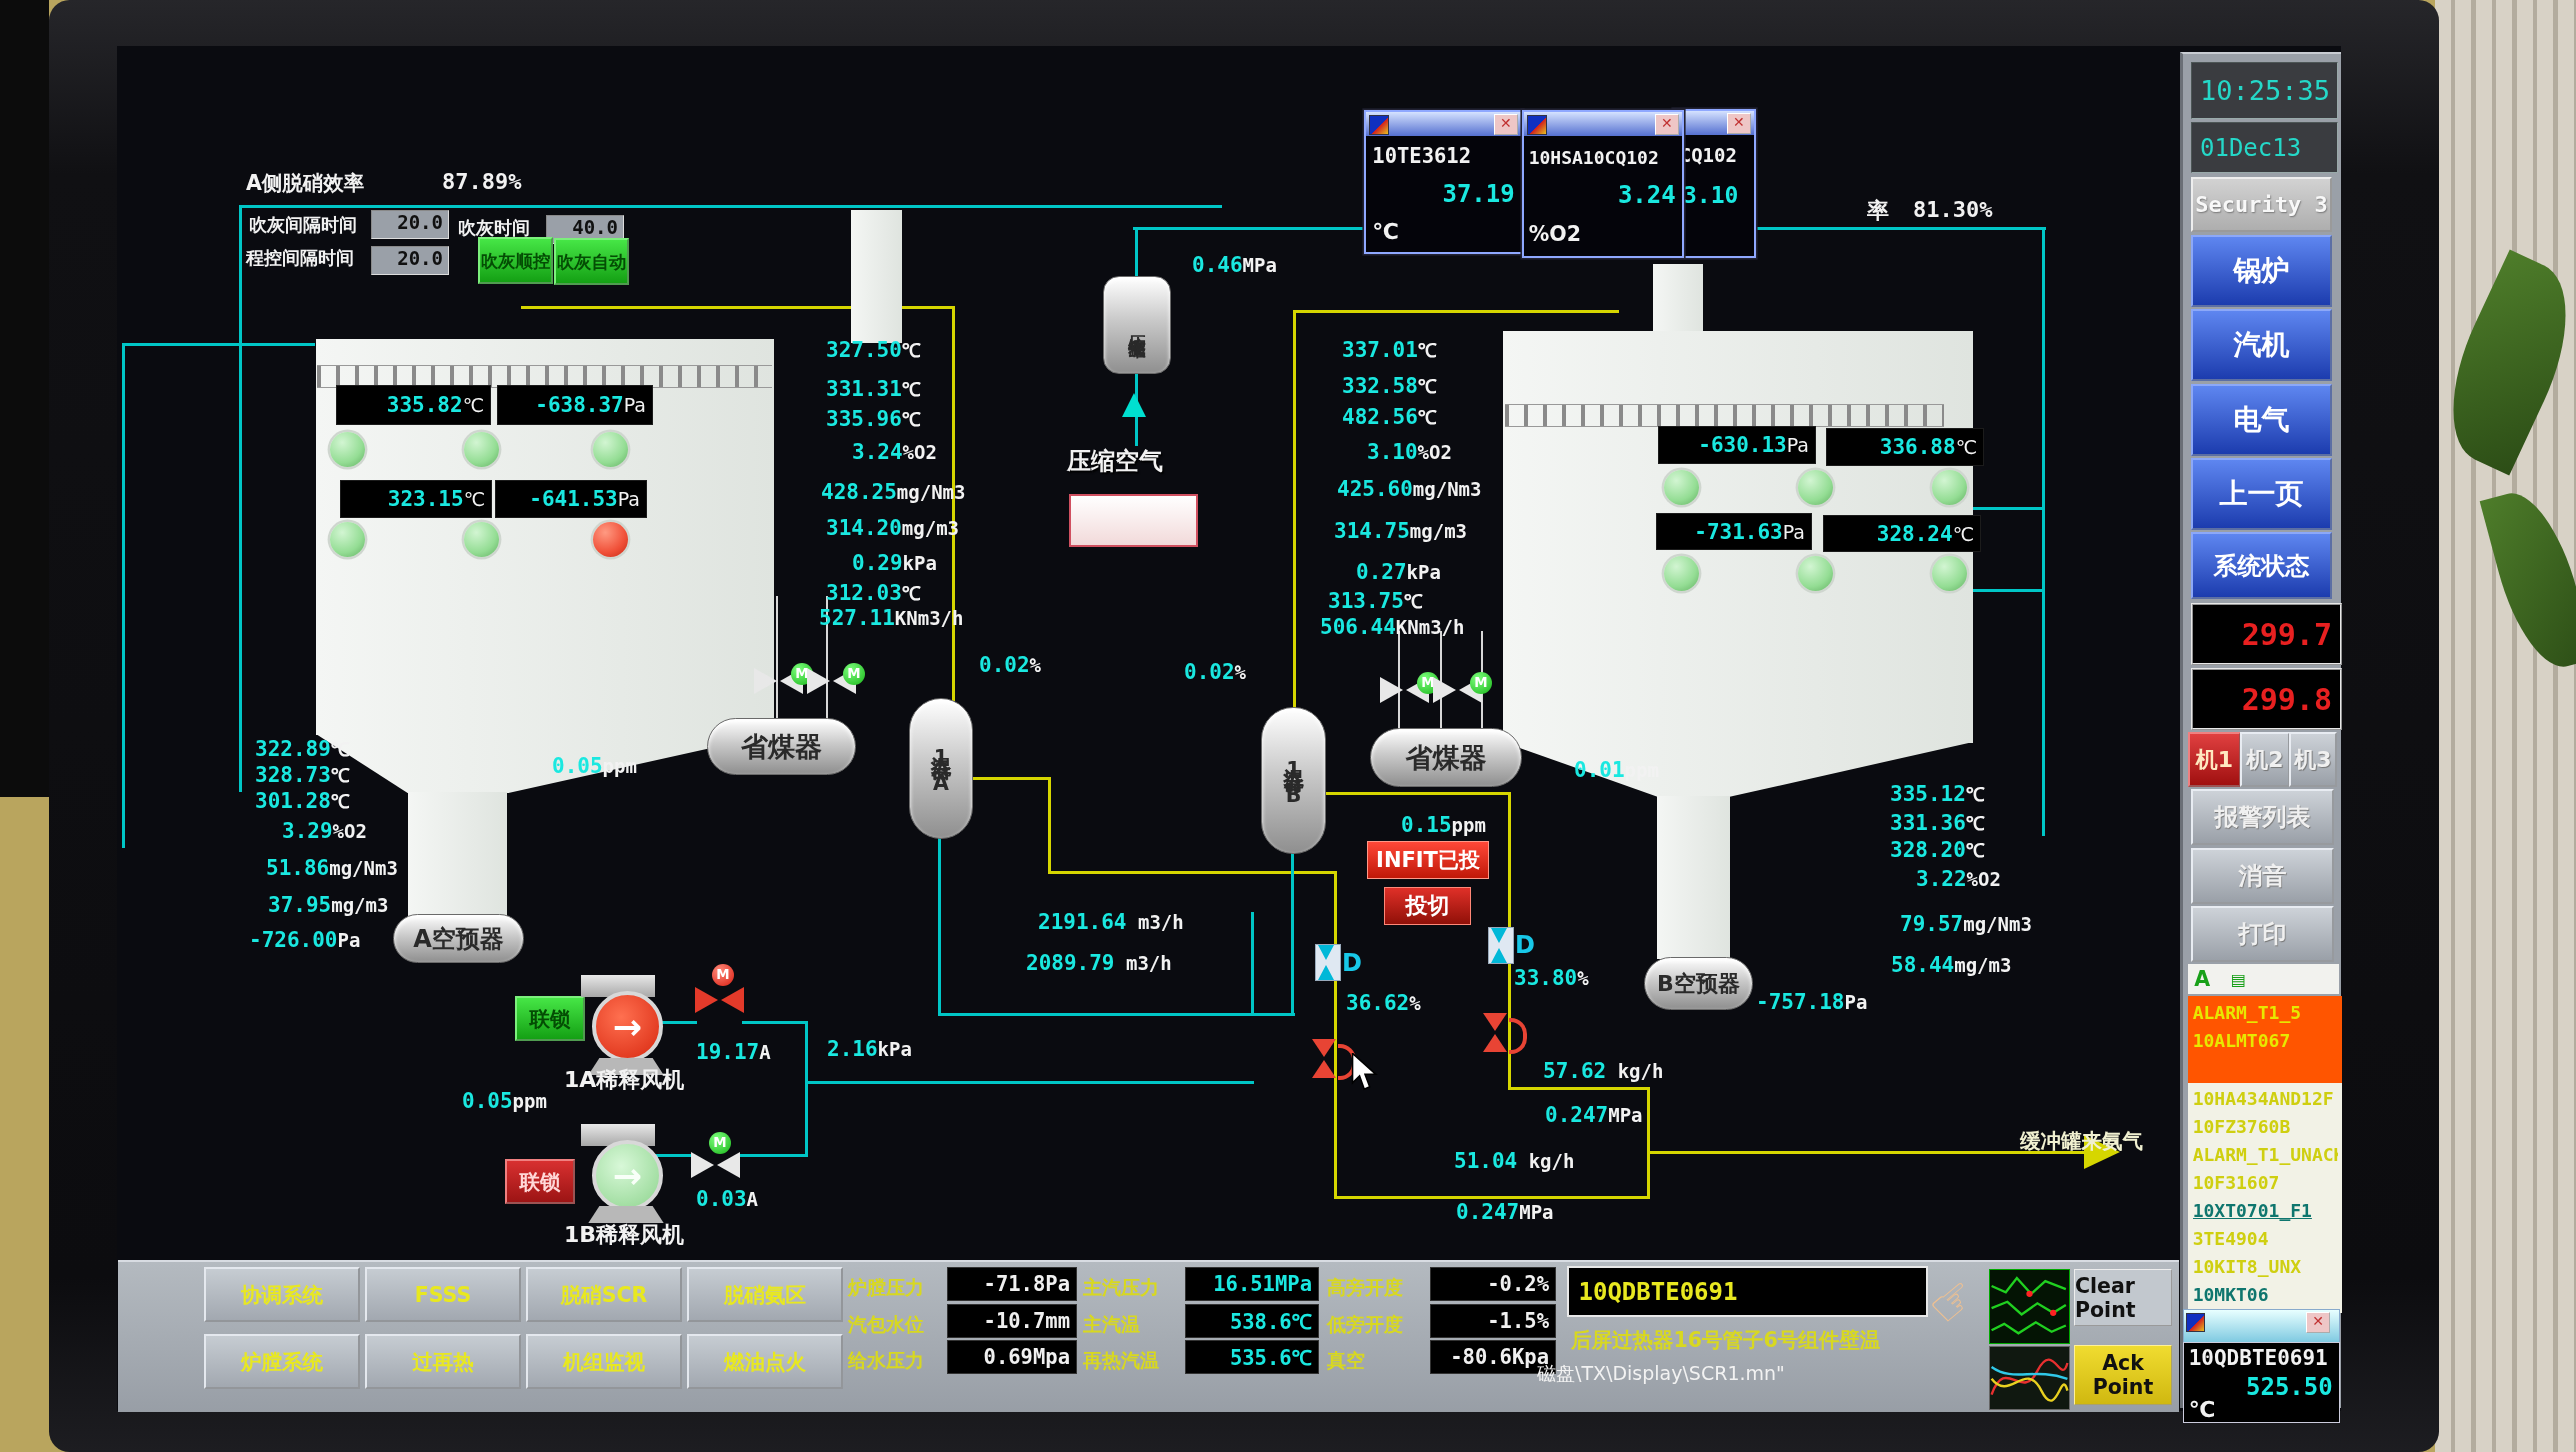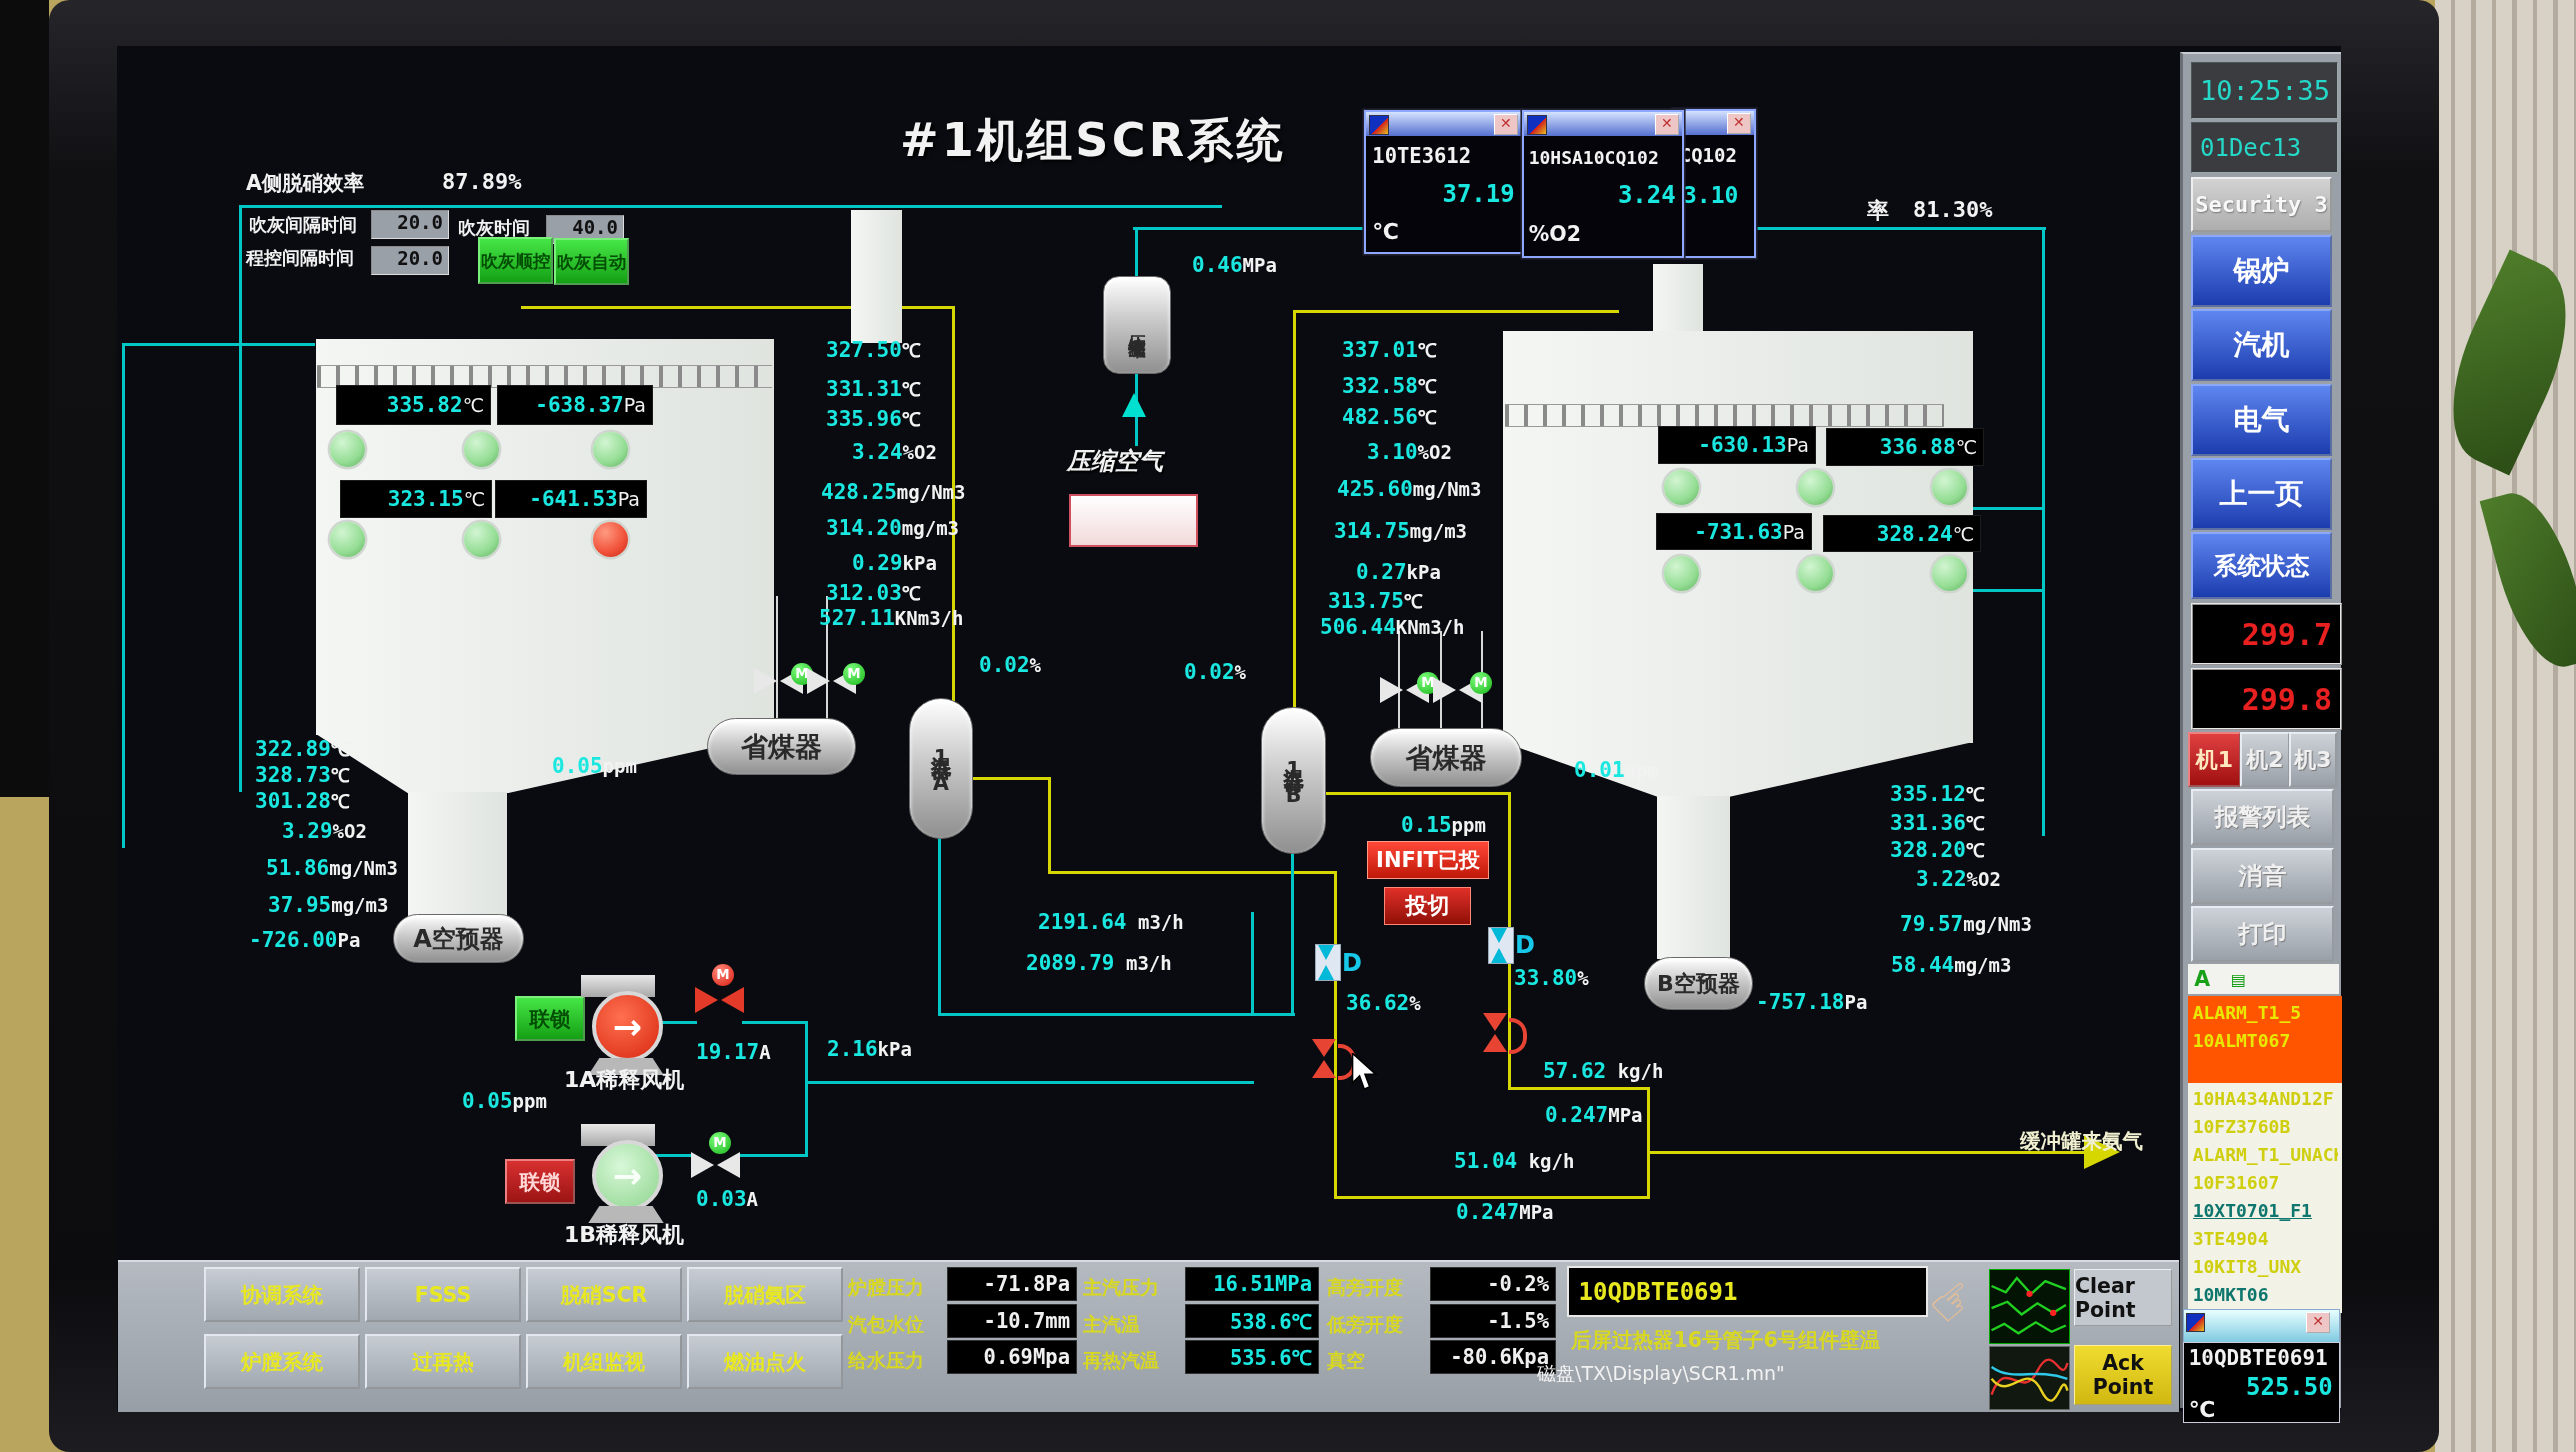--- a/index.html
+++ b/index.html
@@ -79,21 +79,20 @@
 
 <div id="stage">
 
   <div class="abs" id="blinds"></div>
   <div class="abs leaf" style="left:2462px;top:260px;width:95px;height:205px;transform:rotate(25deg);"></div>
   <div class="abs leaf" style="left:2502px;top:489px;width:71px;height:182px;transform:rotate(-15deg);"></div>
   <div class="abs" id="neighbor"></div>
   <div class="abs" id="bezel"></div>
   <div class="abs" id="screenbg"></div>
 
-  <div class="wlab" style="left:900px;top:110px;font-size:46px;letter-spacing:3.2px;text-shadow:2.4px 2.4px 3.2px #000;">#1机组SCR系统</div>
   <div class="wlab" style="left:246px;top:169px;font-size:20.5px;">A侧脱硝效率</div>
   <div class="wlab tv" style="left:442px;top:169px;font-size:22px;font-family:'DejaVu Sans Mono',monospace;">87.89%</div>
   <div class="wlab" style="left:1867px;top:196px;font-size:22px;">率</div>
   <div class="wlab tv" style="left:1913px;top:197px;font-size:22px;font-family:'DejaVu Sans Mono',monospace;">81.30%</div>
 
   <div class="wlab" style="left:249px;top:213px;font-size:18px;">吹灰间隔时间</div>
   <div class="abs" style="left:371px;top:210px;width:71px;height:27px;background:#9aa0a8;border:1.6px inset #ddd;color:#111;font:bold 19px 'DejaVu Sans Mono',monospace;text-align:right;padding-right:4.7px;">20.0</div>
   <div class="wlab" style="left:458px;top:216px;font-size:18px;">吹灰时间</div>
   <div class="abs" style="left:546px;top:215px;width:71px;height:27px;background:#9aa0a8;border:1.6px inset #ddd;color:#111;font:bold 19px 'DejaVu Sans Mono',monospace;text-align:right;padding-right:4.7px;">40.0</div>
   <div class="wlab" style="left:246px;top:246px;font-size:18px;">程控间隔时间</div>
@@ -243,21 +242,21 @@
 
   <div class="pill" style="left:393px;top:914px;width:129px;height:47px;font-size:24px;">A空预器</div>
   <div class="pill" style="left:1644px;top:957px;width:107px;height:51px;font-size:22px;">B空预器</div>
   <div class="pill" style="left:707px;top:718px;width:147px;height:55px;font-size:27px;">省煤器</div>
   <div class="pill" style="left:1370px;top:728px;width:150px;height:57px;font-size:27px;">省煤器</div>
   <div class="pill vert" style="left:909px;top:698px;width:62px;height:139px;font-size:20.5px;">混合器1A</div>
   <div class="pill vert" style="left:1261px;top:707px;width:63px;height:145px;font-size:20.5px;">混合器1B</div>
 
   <div class="pill vert" style="left:1103px;top:276px;width:66px;height:96px;border-radius:16px;font-size:17.4px;">压缩空气罐</div>
   <div class="vl" style="left:1192px;top:253px;"><span class="tv">0.46</span><span class="un">MPa</span></div>
-  <div class="wlab" style="left:1067px;top:445px;font-size:24px;text-shadow:1.6px 1.6px 1.6px #000;font-style:italic;">压缩空气</div>
+  <div class="wlab" style="left:1067px;top:445px;font-size:24px;text-shadow:1.6px 1.6px 1.6px #000;">压缩空气</div>
   <div class="abs" style="left:1069px;top:494px;width:125px;height:49px;background:linear-gradient(180deg,#ffffff,#f2dada);border:2.4px solid #d05060;"></div>
 
   <div class="valve" style="left:754px;top:668px;">
       <i class="tl"></i>
       <i class="tr"></i>
     </div>
   <div class="mdot mgreen" style="left:791px;top:663px;">M</div>
   <div class="valve" style="left:807px;top:668px;">
       <i class="tl"></i>
       <i class="tr"></i>

